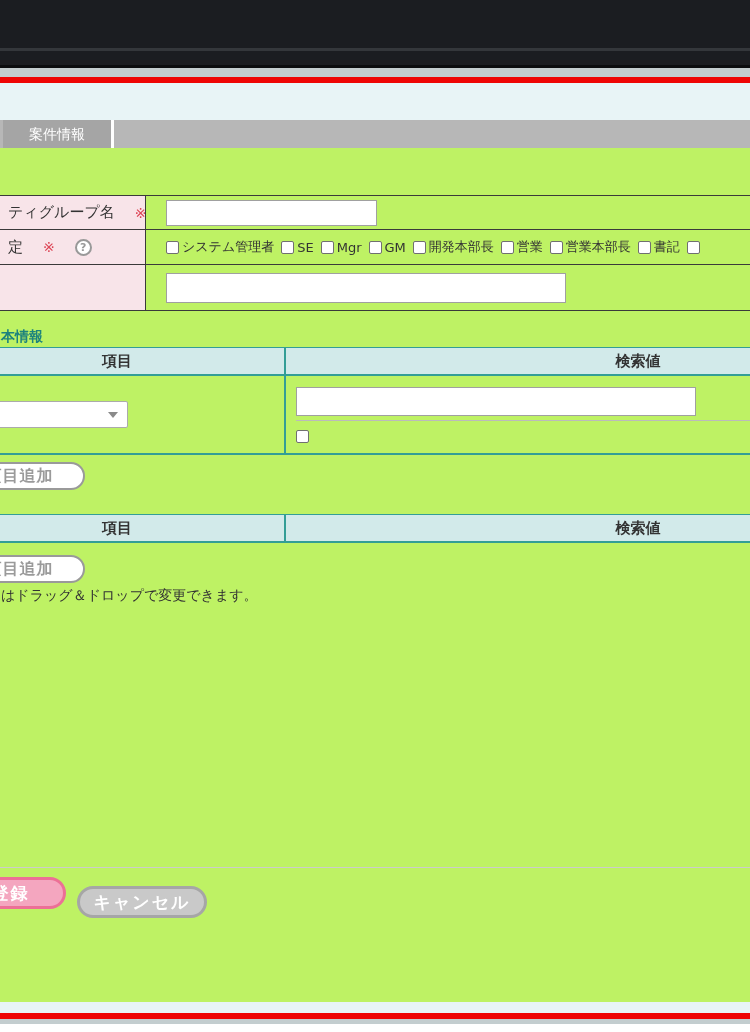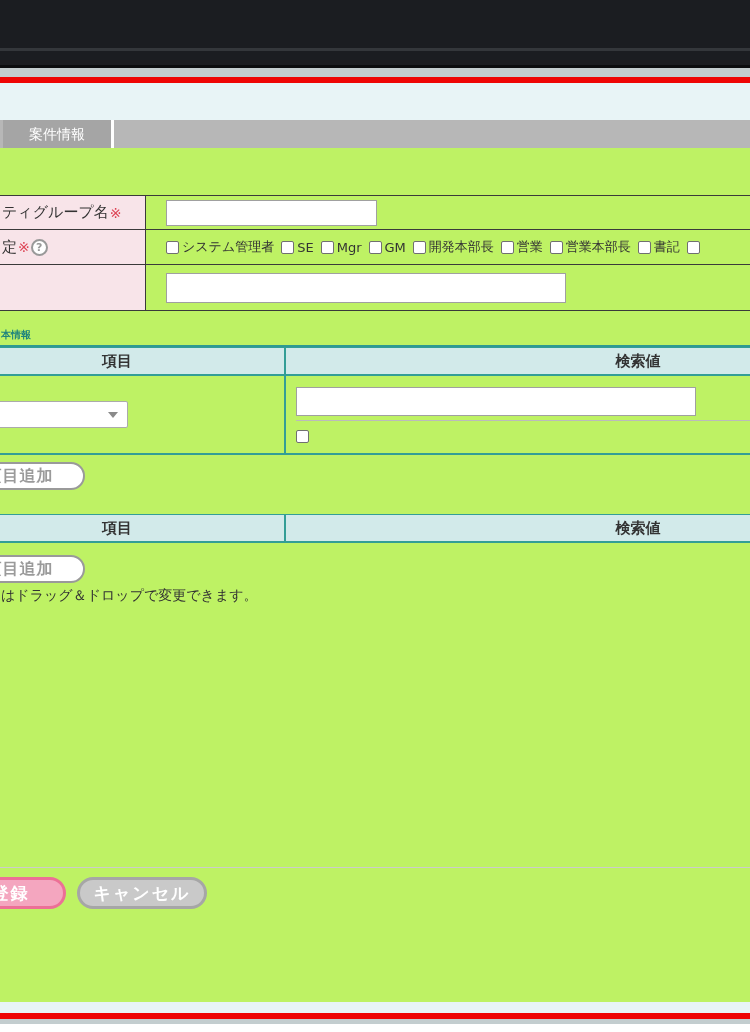--- a/index.html
+++ b/index.html
@@ -16,34 +16,34 @@
 
   
   .tabbar { position:absolute; left:0; top:120px; width:750px; height:28px; background:#b7b7b7; }
   .tab { position:absolute; left:3px; top:0; width:111px; height:28px; background:#a5a5a5;
          border-right:3px solid #ffffff; color:#ffffff; font-size:14px; line-height:28px; text-align:center; }
 
   
   .form-table { position:absolute; left:0; top:195px; width:750px; border-top:1px solid #3a3a3a; }
   .frow { display:flex; border-bottom:1px solid #3a3a3a; }
   .flabel { width:146px; background:#f8e4e9; border-right:1px solid #3a3a3a; display:flex;
-            align-items:center; gap:1px; font-size:15px; color:#333; padding-left:2px; white-space:nowrap; overflow:hidden; }
+            align-items:center; gap:20px; font-size:15px; color:#333; padding-left:8px; white-space:nowrap; overflow:hidden; }
   .req { color:#dd4455; font-size:14px; }
   .help-circle { display:inline-flex; align-items:center; justify-content:center; width:17px; height:17px;
                  border:2px solid #999; border-radius:50%; color:#999; font-size:11px; font-weight:bold; background:#fff; }
   .fcontent { flex:1; display:flex; align-items:center; padding-left:20px; white-space:nowrap; overflow:hidden; }
   .row-1 { height:34px; } .row-2 { height:35px; } .row-3 { height:46px; }
   .txt { border:1px solid #a0a0a0; background:#fff; height:26px; font-size:14px; padding:0 4px; }
   .txt-group { width:211px; height:26px; }
   .txt-free  { width:400px; height:30px; }
   .cb { display:inline-flex; align-items:center; margin-right:7px; font-size:13px; color:#333; }
   .cb .box { width:13px; height:13px; border:1px solid #707070; border-radius:2px; background:#fff; margin-right:3px; flex:0 0 auto; }
 
   
-  .section-title { position:absolute; left:0; width:750px; color:#1d837d; font-size:10px; font-weight:bold;
+  .section-title { position:absolute; left:0; width:750px; color:#1d837d; font-size:14px; font-weight:bold;
                    border-bottom:2px solid #2e9a92; padding:0 0 3px 1px; }
   .s1 { top:328px; } .s2 { top:494px; }
 
   .search-table { position:absolute; left:-50px; width:1040px; }
   .t1 { top:347px; } .t2 { top:514px; }
   .thead { display:flex; height:29px; background:#d2eaea; border-top:1px solid #339e96; border-bottom:2px solid #339e96; }
   .th-item  { width:336px; border-right:2px solid #339e96; text-align:center; line-height:27px; font-size:15px; font-weight:bold; color:#333; }
   .th-value { flex:1; text-align:center; line-height:27px; font-size:15px; font-weight:bold; color:#333; }
   .trow { display:flex; border-bottom:2px solid #339e96; }
   .td-item { width:336px; border-right:2px solid #339e96; display:flex; align-items:center; padding-left:8px; }
@@ -61,21 +61,21 @@
              border:2px solid #9a9a9a; border-radius:16px; color:#9a9a9a; font-size:16px; font-weight:bold;
              text-align:center; line-height:24px; letter-spacing:1px; }
   .add-1 { top:462px; } .add-2 { top:555px; }
   .hint { position:absolute; left:1px; top:587px; font-size:14px; color:#333; white-space:nowrap; }
 
   
   .footer-divider { position:absolute; left:0; top:867px; width:750px; height:1px; background:#cccccc; }
   .pill { position:absolute; top:877px; height:32px; border-radius:17px; color:#fff; font-size:17px; font-weight:bold;
           text-align:center; line-height:27px; letter-spacing:2px; }
   .submit-btn { left:-45px; width:111px; background:#f4a6bf; border:3px solid #ec7096; }
-  .cancel-btn { left:77px; width:130px; background:#c9c9c9; border:3px solid #a6a6a6; }
+  .cancel-btn { left:77px; width:130px; background:#c9c9c9; border:3px solid #a6a6a6;margin-top:9px; }
 
   
   .bar-cyan-bot { position:absolute; left:0; top:1002px; width:750px; height:11px; background:#e8f4f6; }
   .bar-red-bot  { position:absolute; left:0; top:1013px; width:750px; height:6px;  background:#ee0505; }
   .bar-gray-bot { position:absolute; left:0; top:1019px; width:750px; height:13px; background:#c3cdcf; }
 </style>
 </head>
 <body>
 
 <div class="screen">

